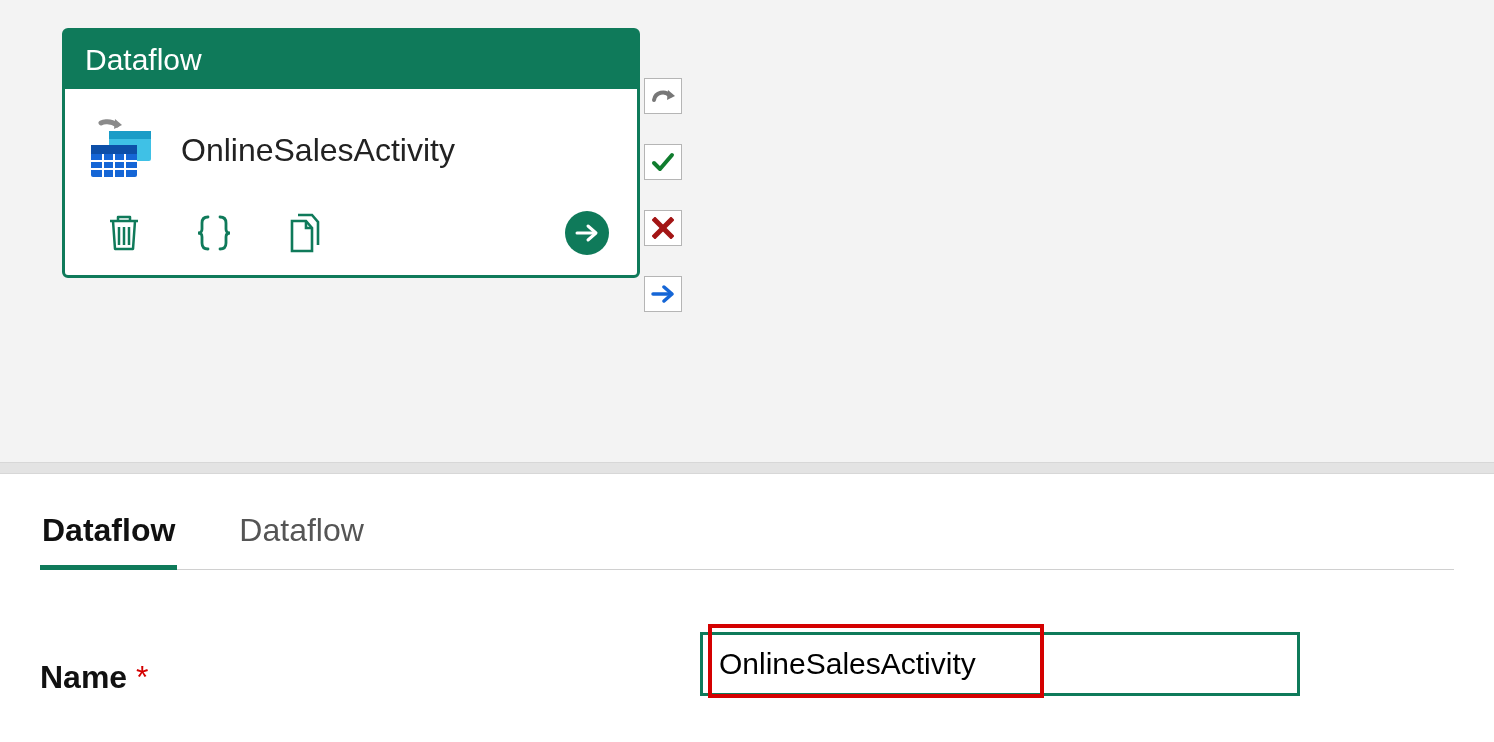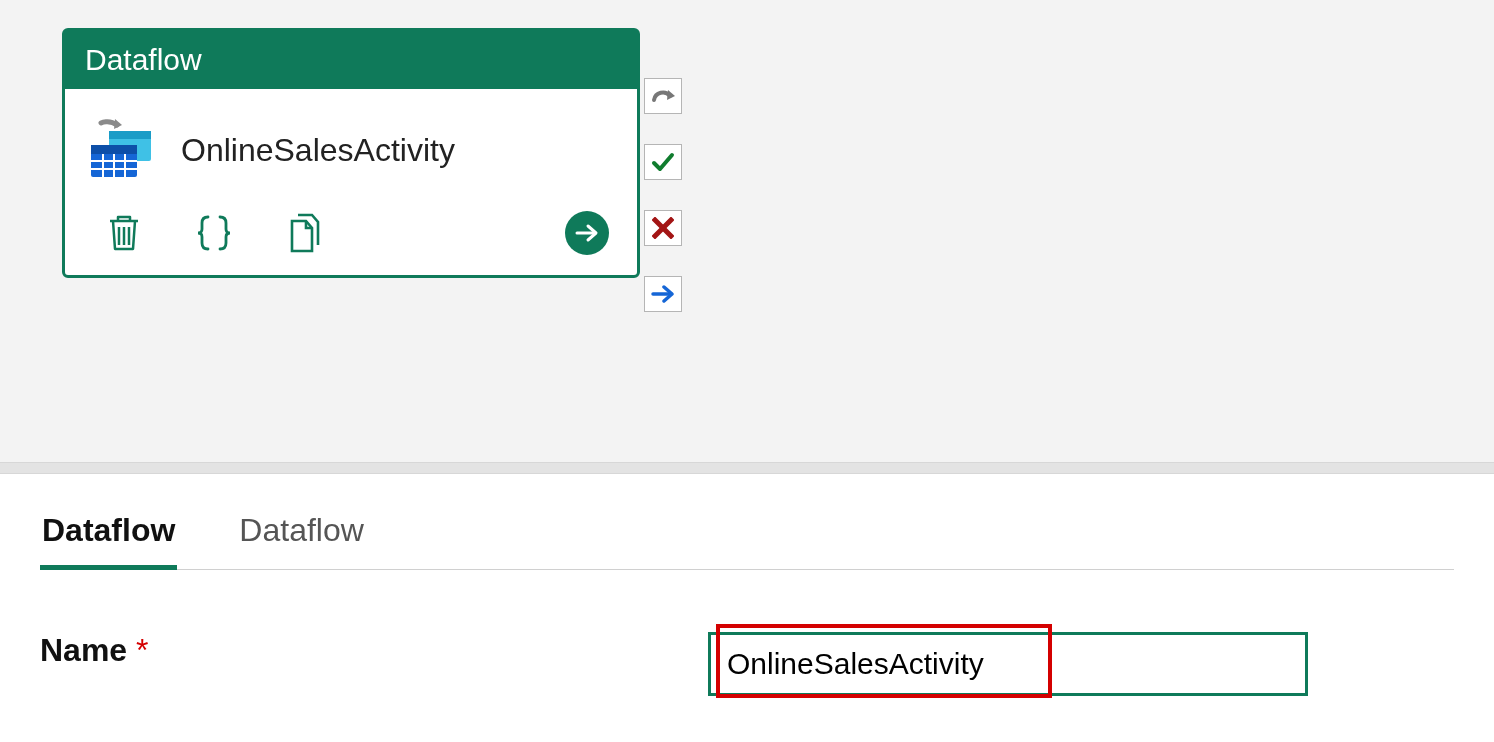--- a/index.html
+++ b/index.html
@@ -121,23 +121,22 @@
   }
   .tab.active::after {
     content: "";
     position: absolute;
     left: 0; right: 0; bottom: -1px;
     height: 5px;
     background: #0f7a5a;
   }
   .form-row {
     display: flex;
-    align-items: flex-start;
+    align-items: flex-end;
     margin-top: 62px;
-    gap: 8px;
   }
   .form-label {
     font-size: 32px;
     color: #111;
     font-weight: 600;
     width: 660px;
   }
   .required { color: #d40000; font-weight: 400; }
   .input-wrap {
     position: relative;

